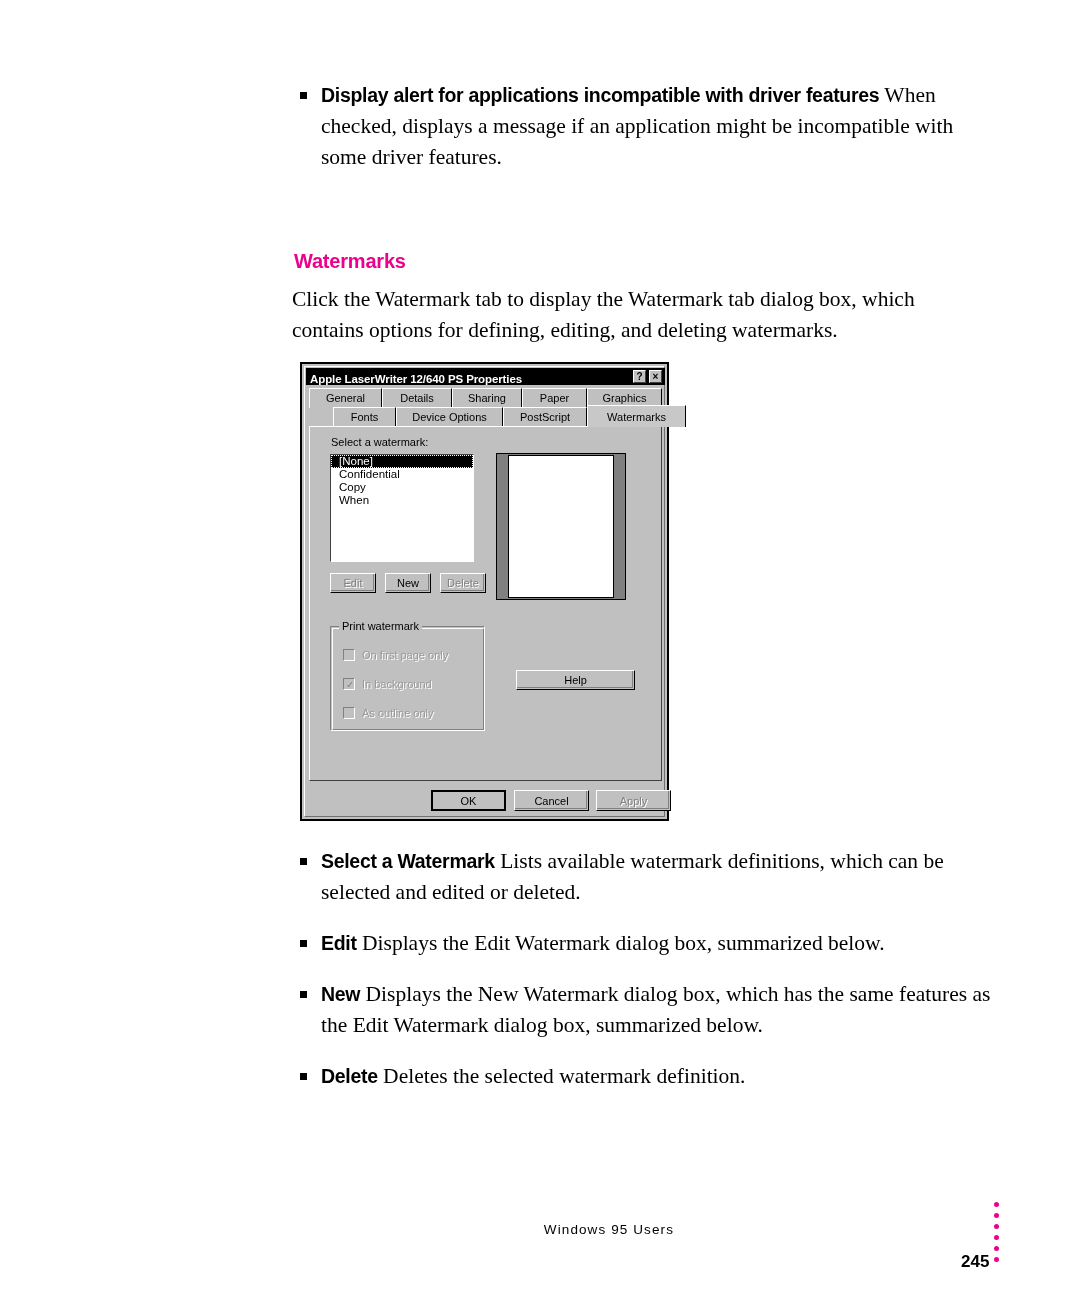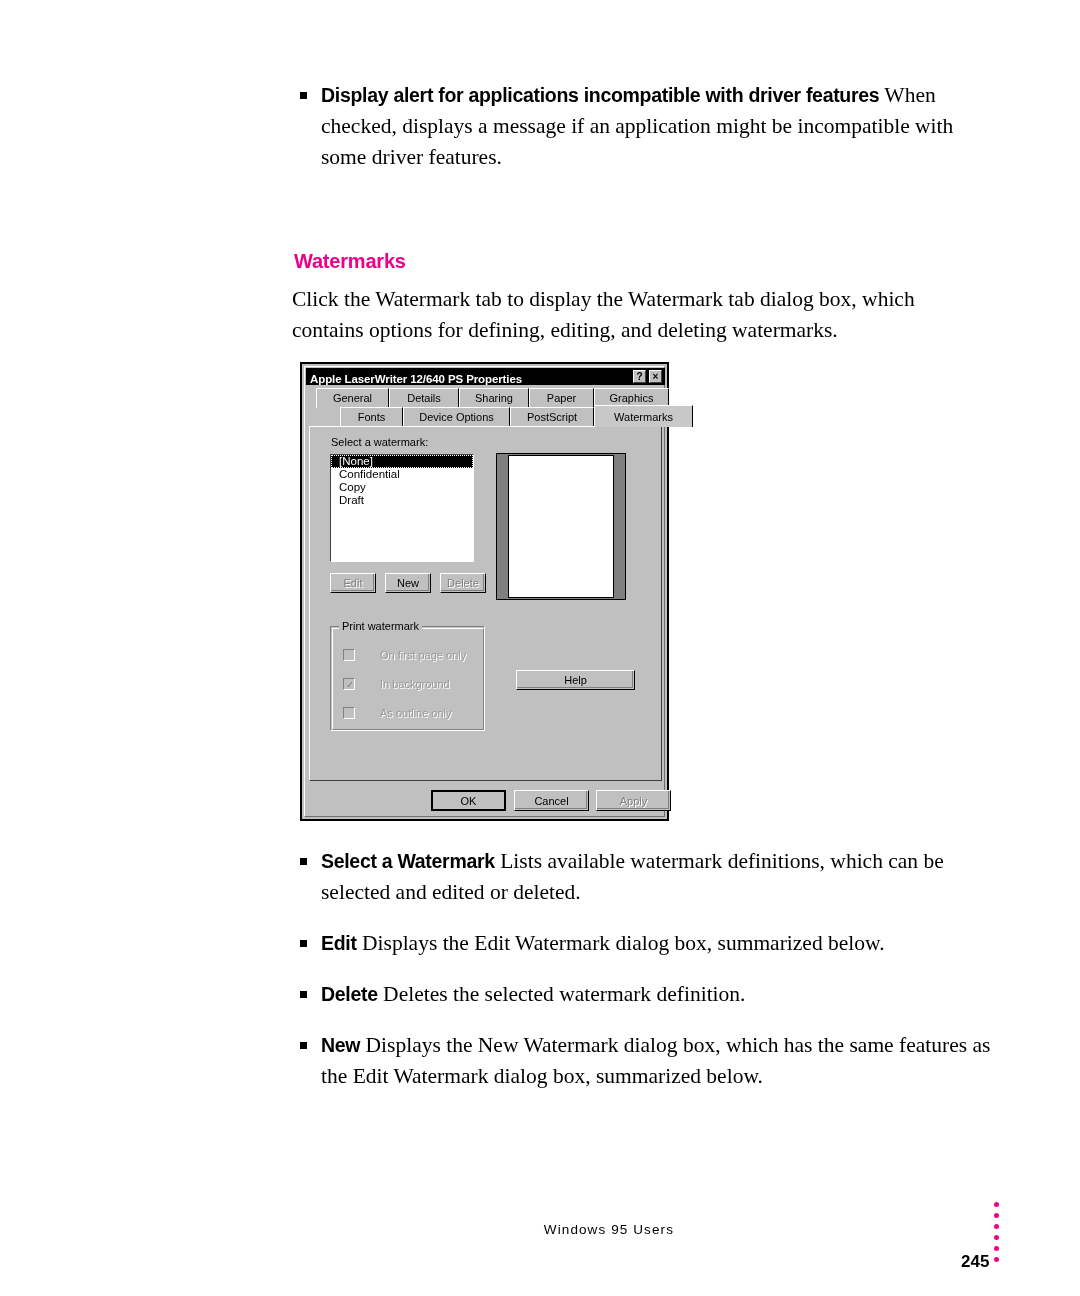--- a/index.html
+++ b/index.html
@@ -166,21 +166,21 @@
   }
   #tb-help  { right: 19px; }
   #tb-close { right: 3px; }
 
   
   #tabs {
     position: absolute;
     left: 7px; top: 24px;
     width: 353px; height: 40px;
   }
-  .tab-row { position: absolute; left: 7px; width: 353px; height: 20px; }
+  .tab-row { position: absolute; left: 0; width: 353px; height: 20px; }
   .tab-row.r1 { top: 0; }
   .tab-row.r2 { top: 19px; margin-left: 24px; }
   .tab {
     position: absolute;
     top: 0;
     height: 20px;
     background: #c0c0c0;
     border-top: 1px solid #ffffff;
     border-left: 1px solid #ffffff;
     border-right: 1px solid #000000;
@@ -361,21 +361,21 @@
   }
   .cb-row .box .tick {
     position: absolute;
     left: 2px; top: 0px;
     font-family: "DejaVu Sans", sans-serif;
     font-size: 10px;
     line-height: 11px;
     color: #808080;
   }
   .cb-row .cb-label {
-    margin-left: 25px;
+    margin-left: 7px;
     font-family: "Liberation Sans", "DejaVu Sans", sans-serif;
     font-size: 11px;
     color: #999999;
     text-shadow: 1px 1px 0 #ffffff;
     white-space: nowrap;
   }
 
   
   #btn-ok     { position: absolute; left: 129px; top: 426px; width: 75px; height: 21px; }
   #btn-cancel { position: absolute; left: 212px; top: 426px; width: 75px; height: 21px; }
@@ -425,21 +425,21 @@
     </div>
 
     <div id="panel">
 
       <div class="fld-label" style="left:21px; top:9px;">Select a watermark:</div>
 
       <div id="listbox">
         <div class="li sel">[None]</div>
         <div class="li">Confidential</div>
         <div class="li">Copy</div>
-        <div class="li">Draft</div>
+        <div class="li">When</div>
       </div>
 
       <div class="btn disabled" id="btn-edit">Edit</div>
       <div class="btn" id="btn-new">New</div>
       <div class="btn disabled" id="btn-delete">Delete</div>
 
       <div id="preview-outer">
         <div id="preview-page"></div>
       </div>
 
@@ -478,25 +478,25 @@
     <p class="bullet-para">
       <span class="sq"></span>
       <b>Select a Watermark</b><span>  Lists available watermark definitions, which can be selected and edited or deleted.</span>
     </p>
     <p class="bullet-para">
       <span class="sq"></span>
       <b>Edit</b><span>  Displays the Edit Watermark dialog box, summarized below.</span>
     </p>
     <p class="bullet-para">
       <span class="sq"></span>
-      <b>Delete</b><span>  Deletes the selected watermark definition.</span>
+      <b>New</b><span>  Displays the New Watermark dialog box, which has the same features as the Edit Watermark dialog box, summarized below.</span>
     </p>
     <p class="bullet-para">
       <span class="sq"></span>
-      <b>New</b><span>  Displays the New Watermark dialog box, which has the same features as the Edit Watermark dialog box, summarized below.</span>
+      <b>Delete</b><span>  Deletes the selected watermark definition.</span>
     </p>
   </div>
 
   <div id="footer">
     <div id="footer-label">Windows 95 Users</div>
     <div id="footer-dots">
         <i style="background: rgb(236, 0, 140);"></i>
         <i style="background: rgb(236, 0, 140);"></i>
         <i style="background: rgb(236, 0, 140);"></i>
         <i style="background: rgb(236, 0, 140);"></i>

